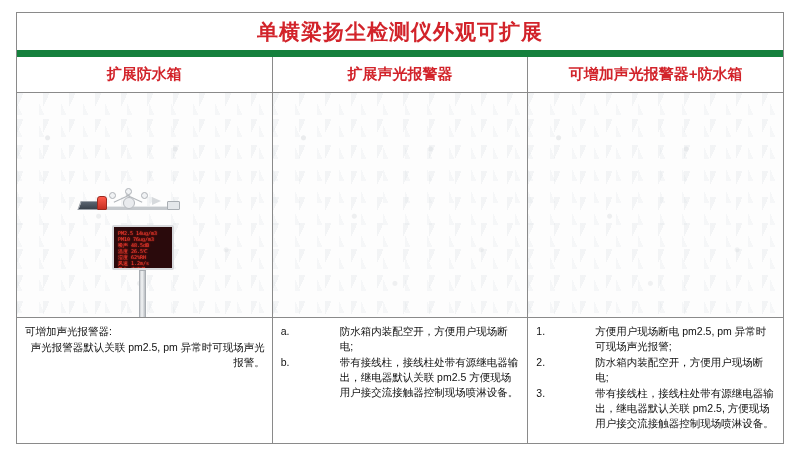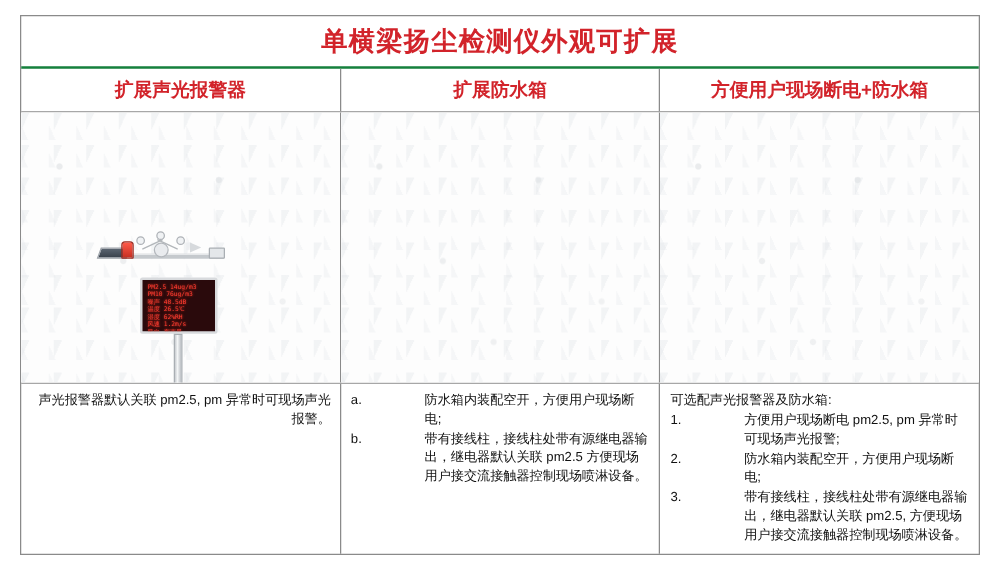--- a/index.html
+++ b/index.html
@@ -26,21 +26,21 @@
     width: 768px;
     height: 432px;
     border: 1px solid #8a8a8a;
     box-sizing: border-box;
     display: flex;
     flex-direction: column;
     background: #ffffff;
   }
   .title-bar {
     height: 44px;
-    border-bottom: 2px solid #15803d;
+    border-bottom: 7px solid #15803d;
     display: flex;
     align-items: center;
     justify-content: center;
     box-sizing: border-box;
     font-family: Liberation Serif, serif;
   }
   .title-text {
     color: #d2232a;
     font-size: 21px;
     font-weight: bold;
@@ -228,23 +228,23 @@
 <body>
 
 <div class="page">
   <div class="frame">
 
     <div class="title-bar">
       <div class="title-text">单横梁扬尘检测仪外观可扩展</div>
     </div>
 
     <div class="head-row">
+      <div class="head-cell">扩展防水箱</div>
       <div class="head-cell">扩展声光报警器</div>
-      <div class="head-cell">扩展防水箱</div>
-      <div class="head-cell">方便用户现场断电+防水箱</div>
+      <div class="head-cell">可增加声光报警器+防水箱</div>
     </div>
 
     <div class="img-row">
 
       <div class="img-cell">
         <div class="photo-bg"></div>
         <div class="device">
 
           <div class="crossbeam" style="left:88px; top:113px; width:74px;"></div>
           <div class="anemo-arm" style="left:96px; top:105px; width:18px; transform:rotate(-25deg);"></div>
@@ -319,38 +319,38 @@
           
 
           
         </div>
       </div>
     </div>
 
     <div class="text-row">
 
       <div class="text-cell">
+        <div class="cell-head">可增加声光报警器:</div>
         <p class="plain-para">声光报警器默认关联 pm2.5, pm 异常时可现场声光报警。</p>
       </div>
 
       <div class="text-cell">
         <ul class="item-list">
           <li class="item">
             <span class="item-marker">a.</span>
             <span class="item-body">防水箱内装配空开，方便用户现场断电;</span>
           </li>
           <li class="item">
             <span class="item-marker">b.</span>
             <span class="item-body">带有接线柱，接线柱处带有源继电器输出，继电器默认关联 pm2.5 方便现场用户接交流接触器控制现场喷淋设备。</span>
           </li>
         </ul>
       </div>
 
       <div class="text-cell">
-        <div class="cell-head">可选配声光报警器及防水箱:</div>
         <ul class="item-list">
           <li class="item">
             <span class="item-marker">1.</span>
             <span class="item-body">方便用户现场断电 pm2.5, pm 异常时可现场声光报警;</span>
           </li>
           <li class="item">
             <span class="item-marker">2.</span>
             <span class="item-body">防水箱内装配空开，方便用户现场断电;</span>
           </li>
           <li class="item">

